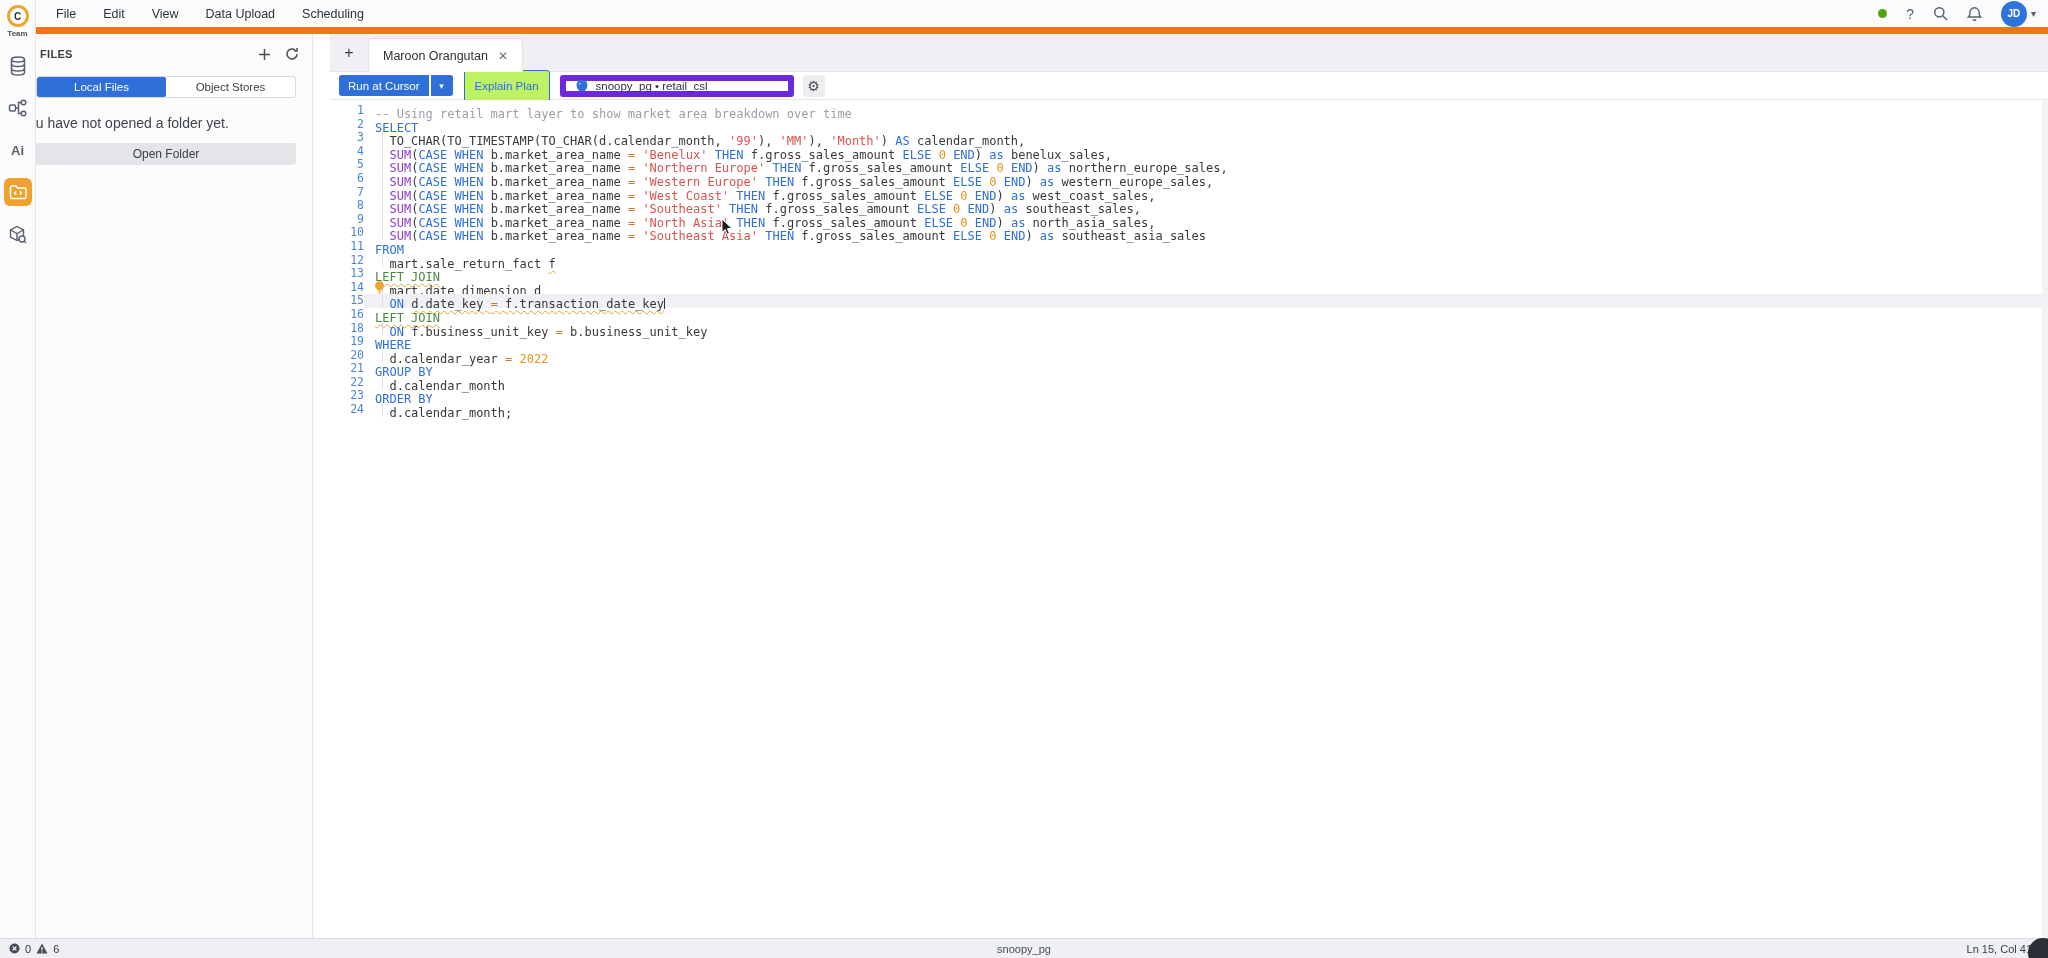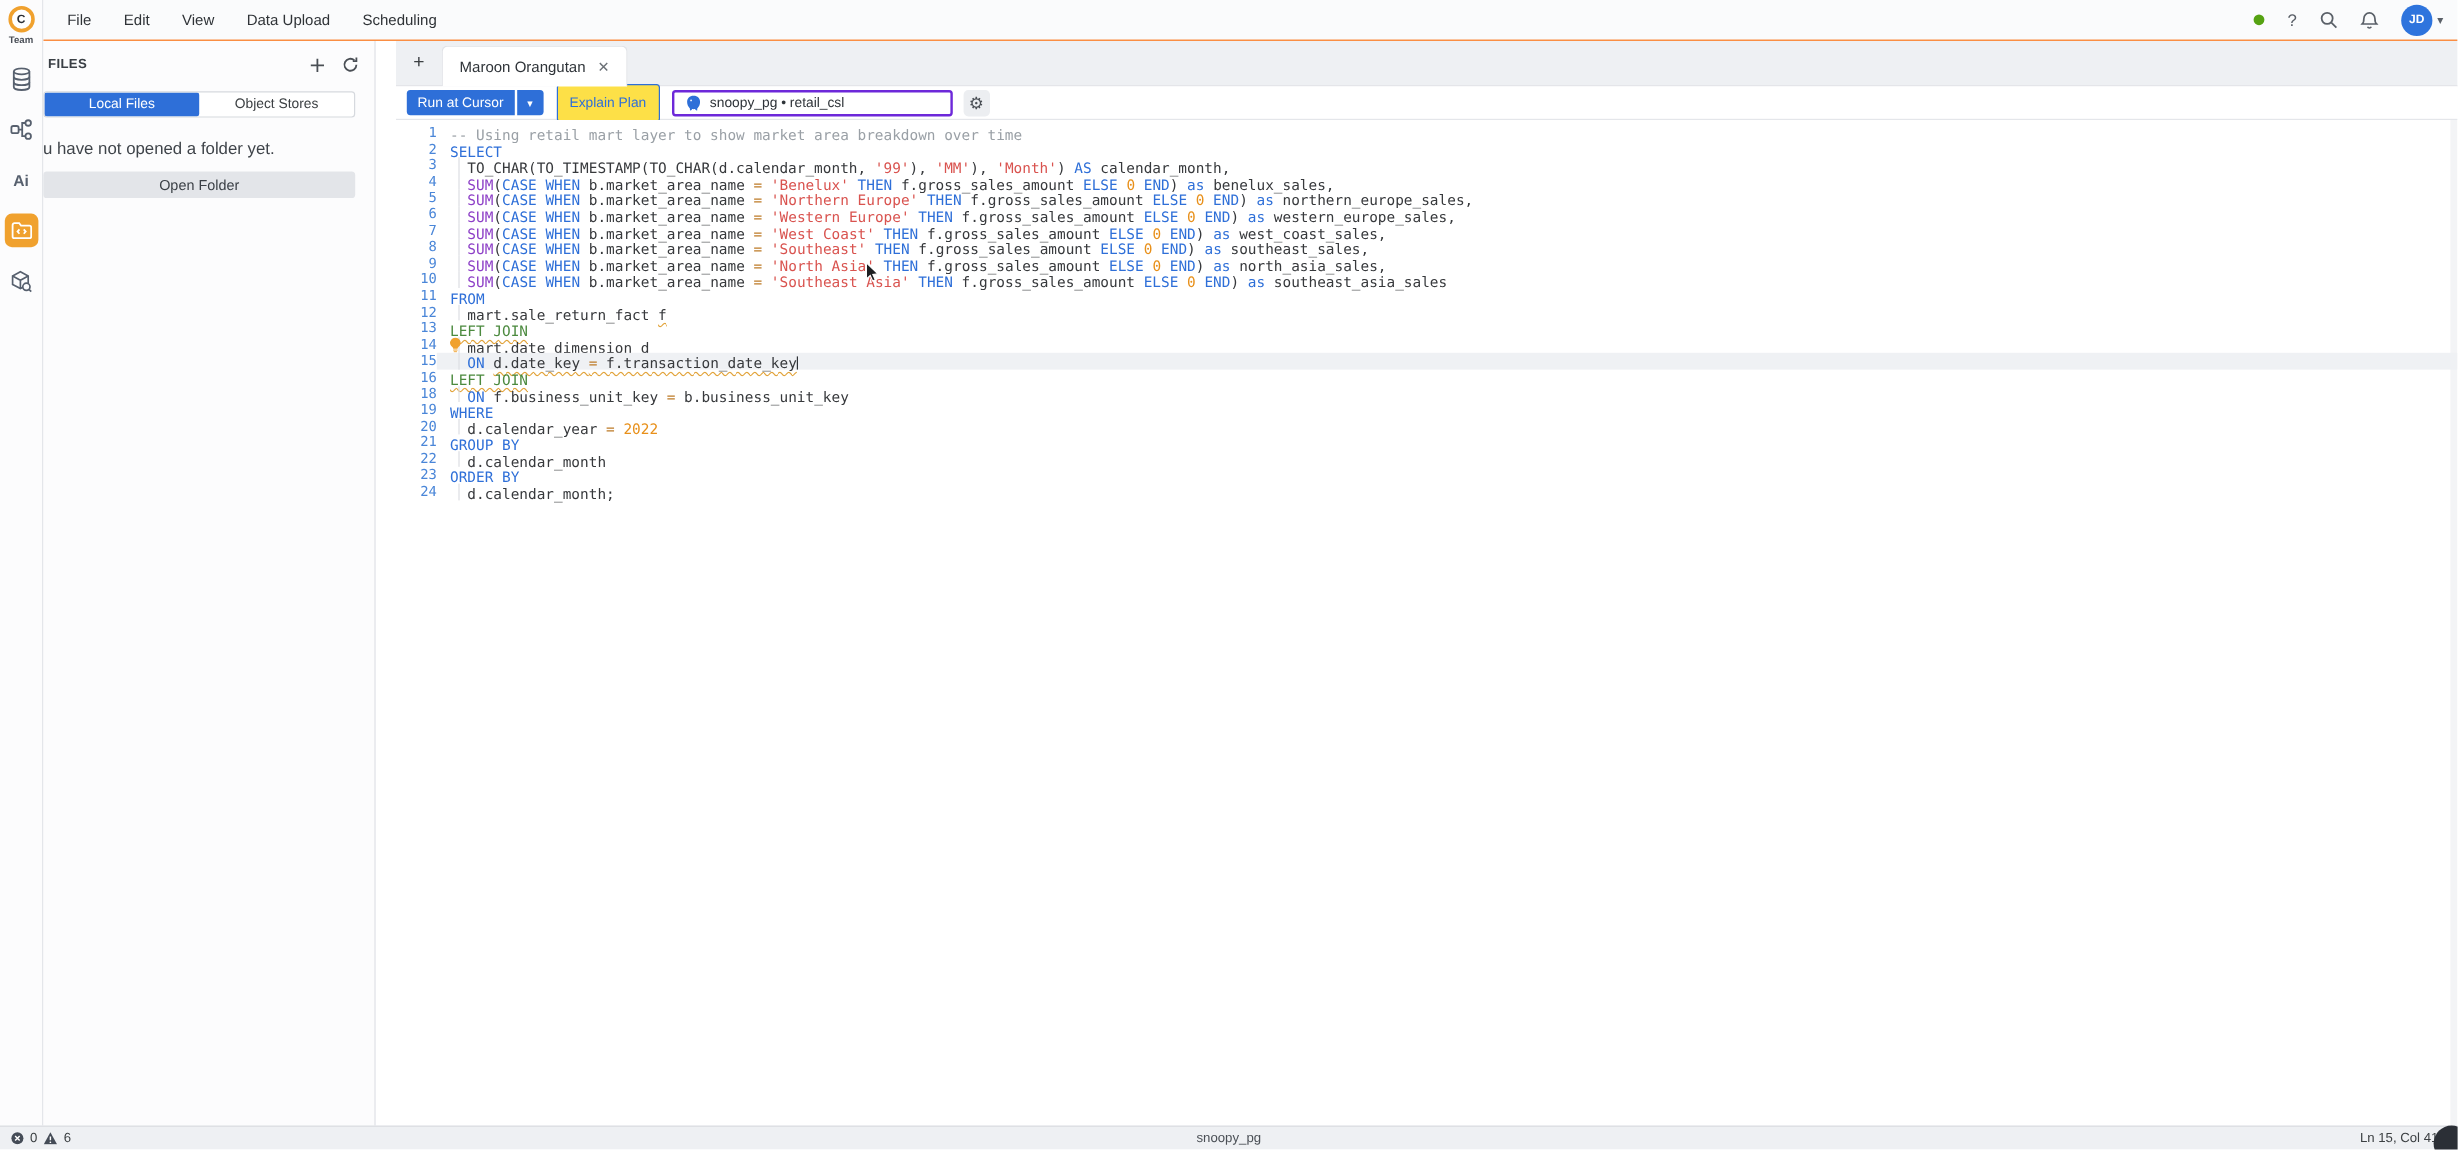--- a/index.html
+++ b/index.html
@@ -15,21 +15,21 @@
     font-size:10px; font-weight:bold; color:#2b2f36; background:#fff; }
   .team { font-size:8px; color:#4a4f57; text-align:center; margin-top:2px; font-weight:600; }
   .rail-btn { width:28px; height:28px; margin:14px auto 0; border-radius:6px;
     display:flex; align-items:center; justify-content:center; }
   .rail-btn.active { background:#f0a12e; }
   .rail-btn svg { display:block; }
   .ai-label { font-size:13px; font-weight:600; color:#57606e; }
 
   
   .topbar { position:absolute; left:36px; top:0; width:2012px; height:34px;
-    background:#fafbfc; border-bottom:1px solid #f97316; display:flex; align-items:center; z-index:4; }
+    background:#fafbfc; border-bottom:7px solid #f97316; display:flex; align-items:center; z-index:4; }
   .menubar { display:flex; gap:27px; padding-left:20px; font-size:12.5px; color:#2f3337; }
   .menu-item { cursor:default; }
   .top-right { margin-left:auto; display:flex; align-items:center; gap:19px; padding-right:12px; }
   .green-dot { width:9px; height:9px; border-radius:50%; background:#55a212; }
   .help-q { font-size:14px; color:#5a6068; }
   .avatar-wrap { display:flex; align-items:center; gap:4px; }
   .avatar { width:26px; height:26px; border-radius:50%; background:#2e74dd; color:#fff;
     font-size:10px; font-weight:bold; display:flex; align-items:center; justify-content:center; }
   .caret-down { font-size:10px; color:#5a6068; }
 
@@ -63,23 +63,23 @@
   .tab-label { font-size:12.5px; color:#2e3338; }
   .tab-close { font-size:12px; color:#6b7076; }
 
   .toolbar { height:28px; background:#fff; border-bottom:1px solid #e4e6ea;
     display:flex; align-items:center; padding-left:9px; flex:none; }
   .btn-run { height:21px; padding:0 9px; background:#2e6fd8; color:#fff; font-size:11.5px;
     border-radius:3px 0 0 3px; display:flex; align-items:center; }
   .btn-run-caret { height:21px; width:22px; margin-left:2px; background:#2e6fd8; color:#fff;
     border-radius:0 3px 3px 0; display:flex; align-items:center; justify-content:center; font-size:9px; }
   .btn-explain { height:32px; margin-left:11px; padding:4px 10px; border:1px solid #2e6fd8;
-    color:#2e6fd8; font-size:11.5px; border-radius:3px; background:#fde047;
+    color:#2e6fd8; font-size:11.5px; border-radius:3px; background:#bef264;
     display:flex; align-items:center; }
-  .conn-select { height:22px; margin-left:10px; width:234px; border:2px solid #6d28d9;
+  .conn-select { height:22px; margin-left:10px; width:234px; border:6px solid #6d28d9;
     border-radius:3px; background:#fff; display:flex; align-items:center; gap:7px;
     padding:0 9px; font-size:11.5px; color:#2e3338; }
   .btn-gear { height:22px; width:22px; margin-left:9px; background:#eceef1; border-radius:4px;
     display:flex; align-items:center; justify-content:center; font-size:14px; color:#4a4f55; }
 
   .editor { flex:1; position:relative; background:#fff; padding-top:4px; overflow:hidden; }
   .scroll-track { position:absolute; right:0; top:0; bottom:0; width:6px; background:#f3f4f6; }
   .code-line { display:flex; height:13.6px; }
   .ln { flex:none; width:34px; text-align:right; color:#4a86d8;
     font:11.5px/13.6px "DejaVu Sans Mono", monospace; }

